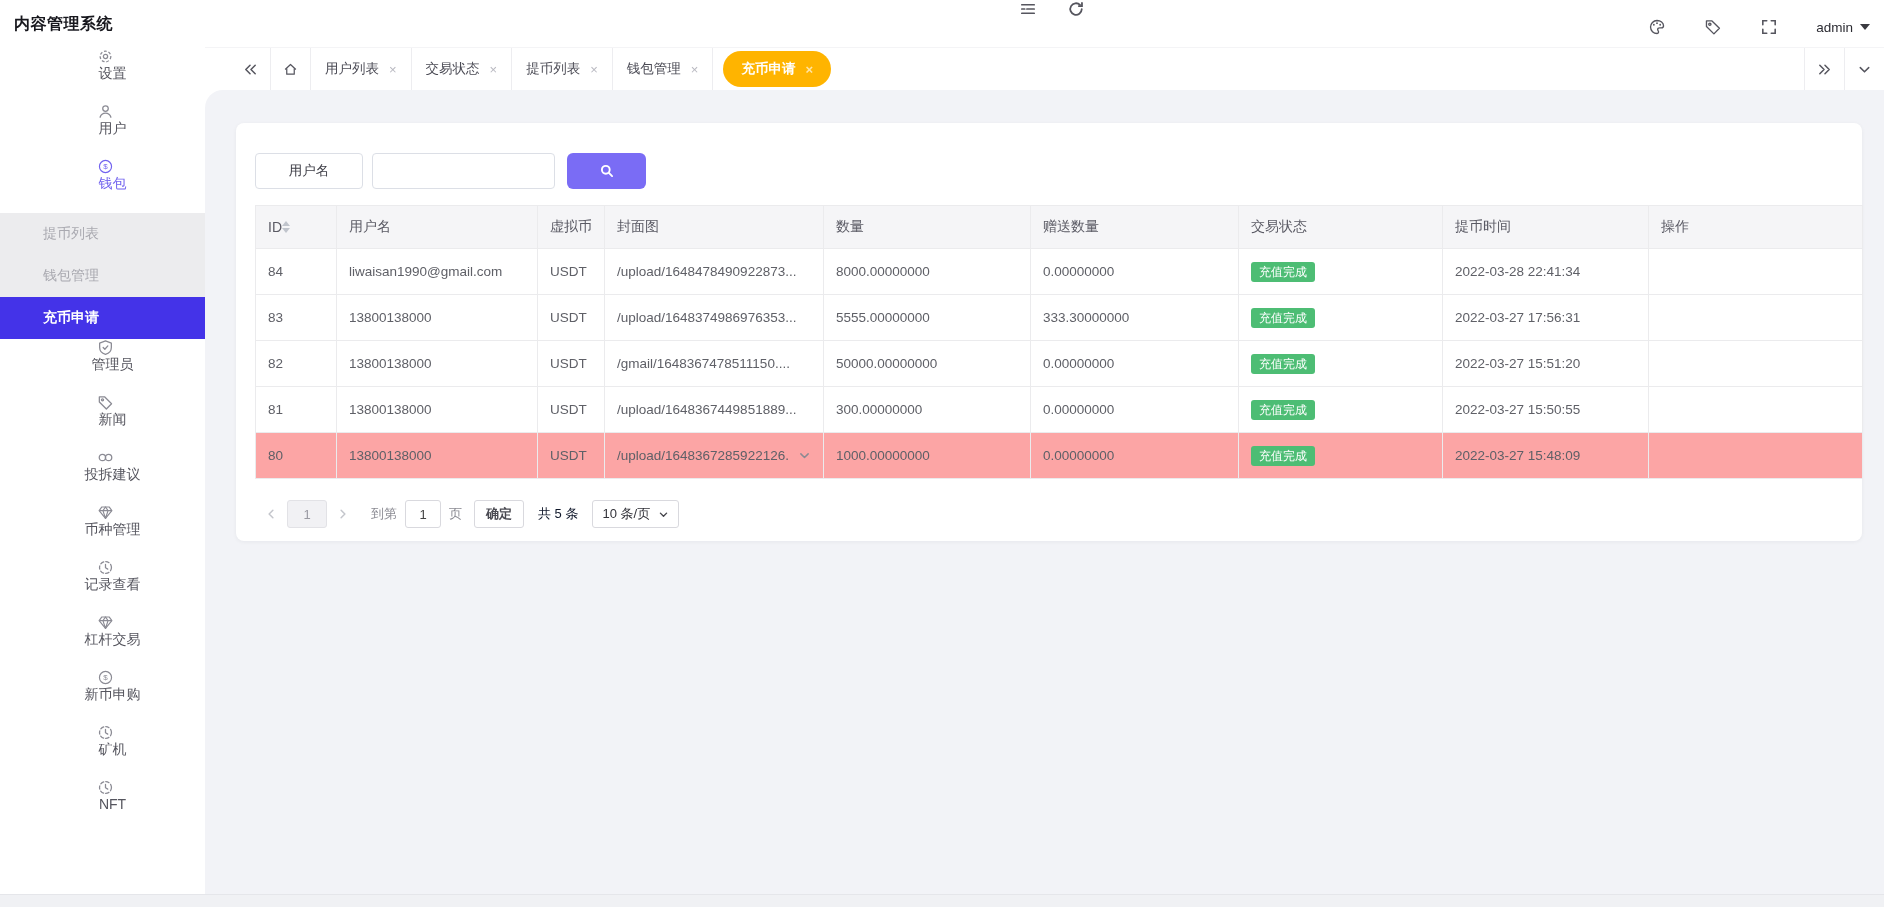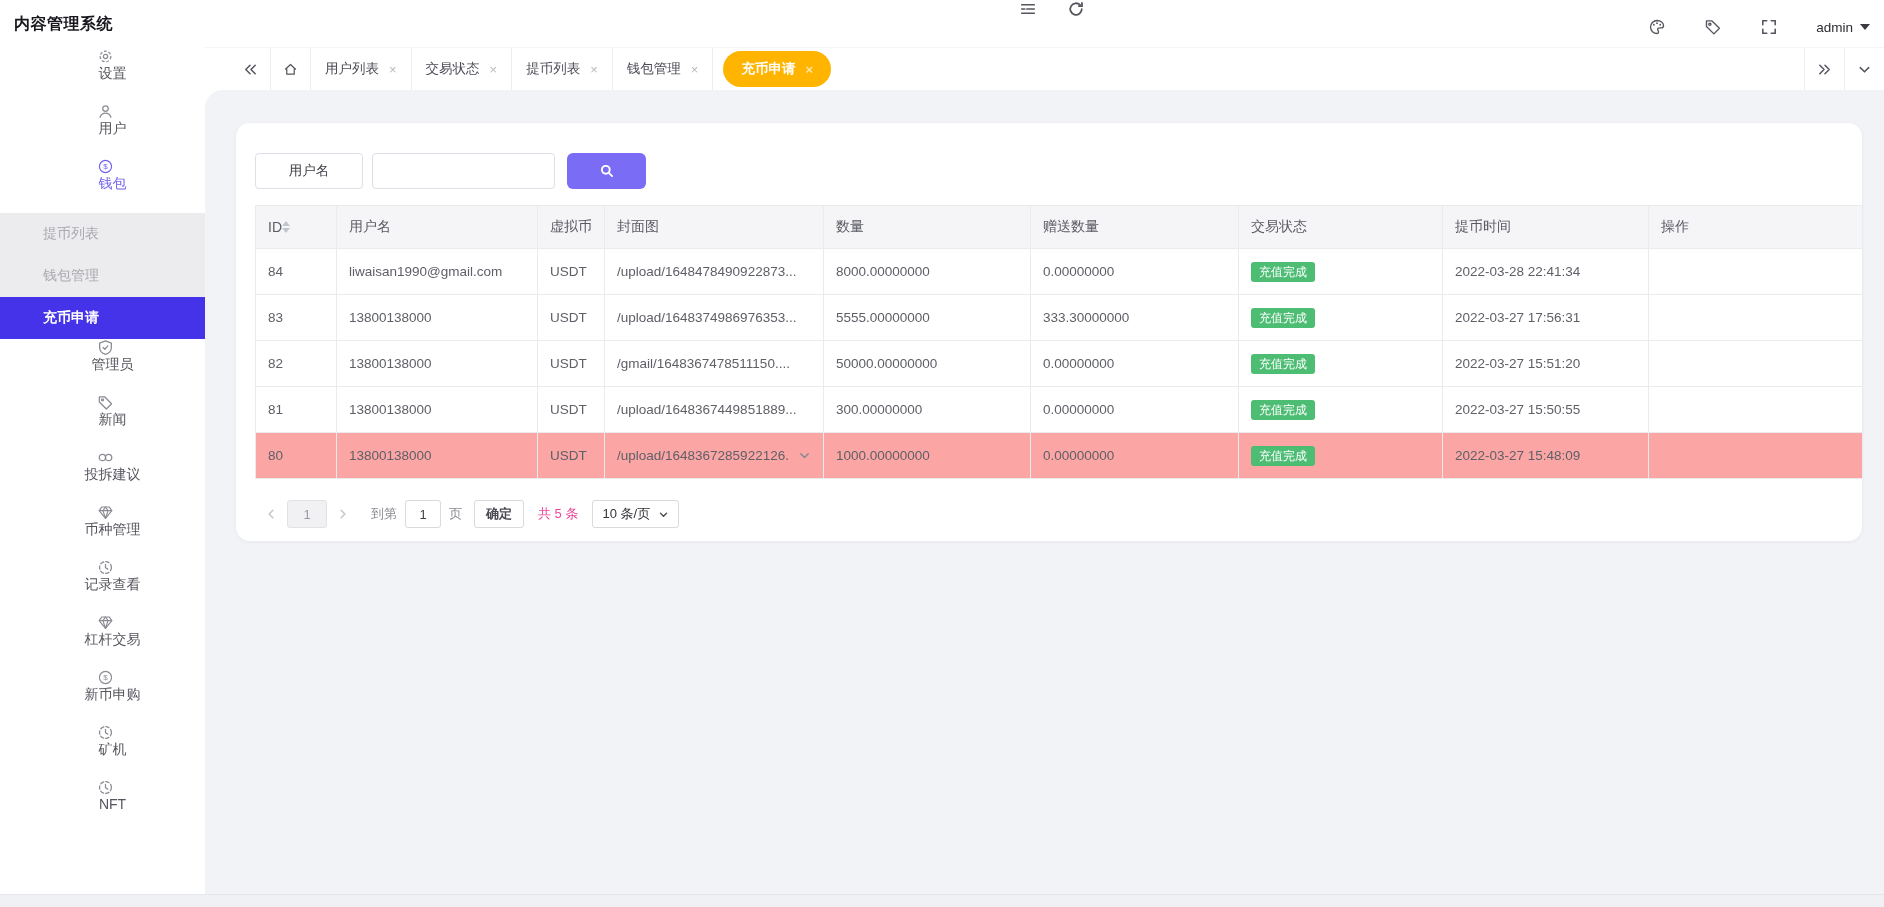--- a/index.html
+++ b/index.html
@@ -47,21 +47,21 @@
   .tab .tab-close { margin-left:10px; color:#b8b8c0; font-size:13px; line-height:1; cursor:pointer; }
   .tab.active { border:none; padding:0; margin:0 10px; align-self:center; }
   .tab.active .pill { display:flex; align-items:center; height:36px; padding:0 18px;
     background:#ffb400; border-radius:18px; color:#fff; font-weight:bold; }
   .tab.active .tab-close { color:rgba(255,255,255,.65); }
   .tab-spacer { flex:1; }
 
   
   .content { flex:1; background:#f2f3f7; border-top-left-radius:18px; position:relative; }
   .card { position:absolute; left:31px; top:33px; width:1626px; height:418px;
-    background:#fff; border-radius:14px; box-shadow:0 1px 4px rgba(20,20,40,.05);
+    background:#fff; border-radius:8px; box-shadow:0 1px 4px rgba(20,20,40,.05);
     padding:30px 0 0 19px; }
 
   .search-row { display:flex; align-items:center; }
   .field-btn { width:108px; height:36px; border:1px solid #dcdfe6; border-radius:4px;
     background:#fff; font-size:13.5px; color:#3d3d45; display:flex; align-items:center;
     justify-content:center; cursor:pointer; }
   .search-input { width:183px; height:36px; margin-left:9px; border:1px solid #dcdfe6;
     border-radius:4px; padding:0 10px; font-size:13.5px; color:#333; outline:none; }
   .search-btn { width:79px; height:36px; margin-left:12px; background:#7a6cf5; border:none;
     border-radius:6px; display:flex; align-items:center; justify-content:center; cursor:pointer; }
@@ -91,21 +91,21 @@
     color:#c4c6cc; cursor:pointer; }
   .pg-arrow svg { width:12px; height:12px; }
   .pg-num { width:40px; height:28px; background:#f1f1f4; border:1px solid #e2e2e6; border-radius:3px;
     color:#9a9aa2; display:flex; align-items:center; justify-content:center; margin:0 2px; }
   .pg-goto { margin-left:14px; color:#8b8b93; }
   .pg-input { width:36px; height:28px; border:1px solid #d9d9de; border-radius:3px; margin:0 8px;
     text-align:center; font-size:13px; color:#444; outline:none; }
   .pg-unit { color:#8b8b93; margin-right:12px; }
   .pg-confirm { height:28px; padding:0 11px; background:#fff; border:1px solid #d9d9de;
     border-radius:3px; font-size:13px; font-weight:bold; color:#4a4a52; cursor:pointer; }
-  .pg-total { margin:14px 14px; color:#ec4899; }
+  .pg-total { margin:14px 14px; color:#0f172a; }
   .pg-size { height:28px; border:1px solid #d9d9de; border-radius:3px; background:#fff;
     display:flex; align-items:center; gap:8px; padding:0 9px; color:#33333a; cursor:pointer; }
   .pg-size svg { width:11px; height:11px; color:#44444a; }
 
   .hscroll { position:absolute; left:0; right:0; bottom:0; height:13px; background:#f0f1f4;
     border-top:1px solid #e5e6ea; z-index:30; }
 </style>
 </head>
 <body>
 

